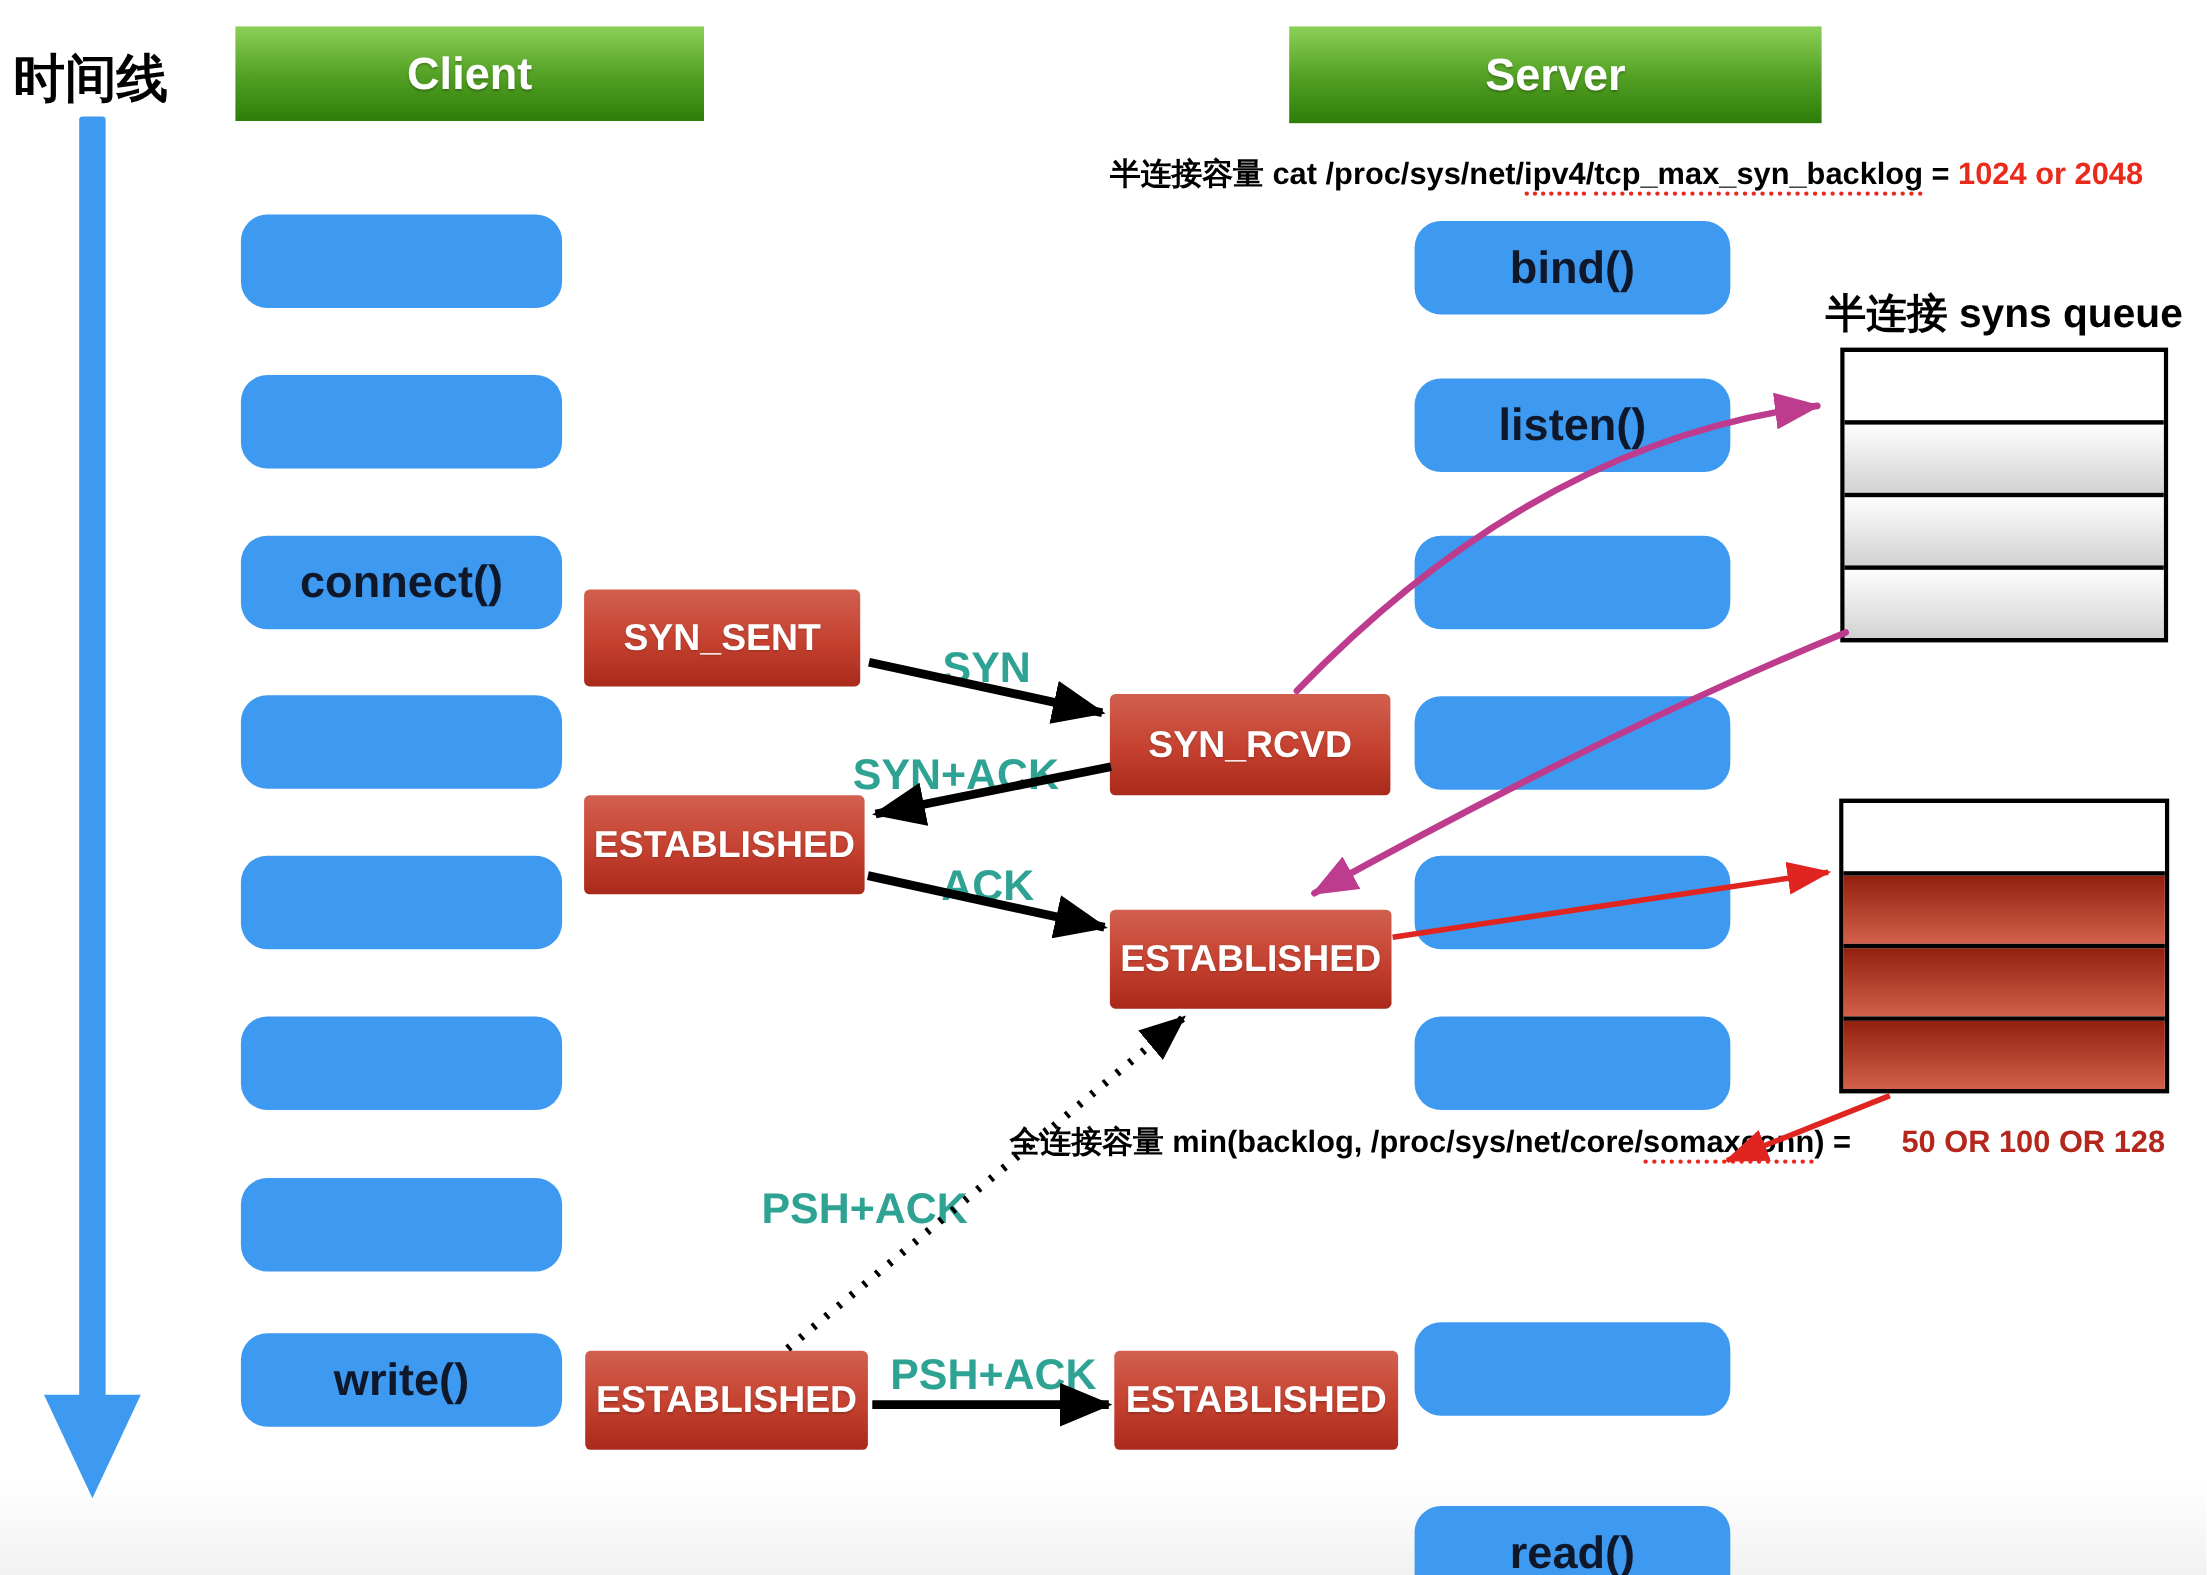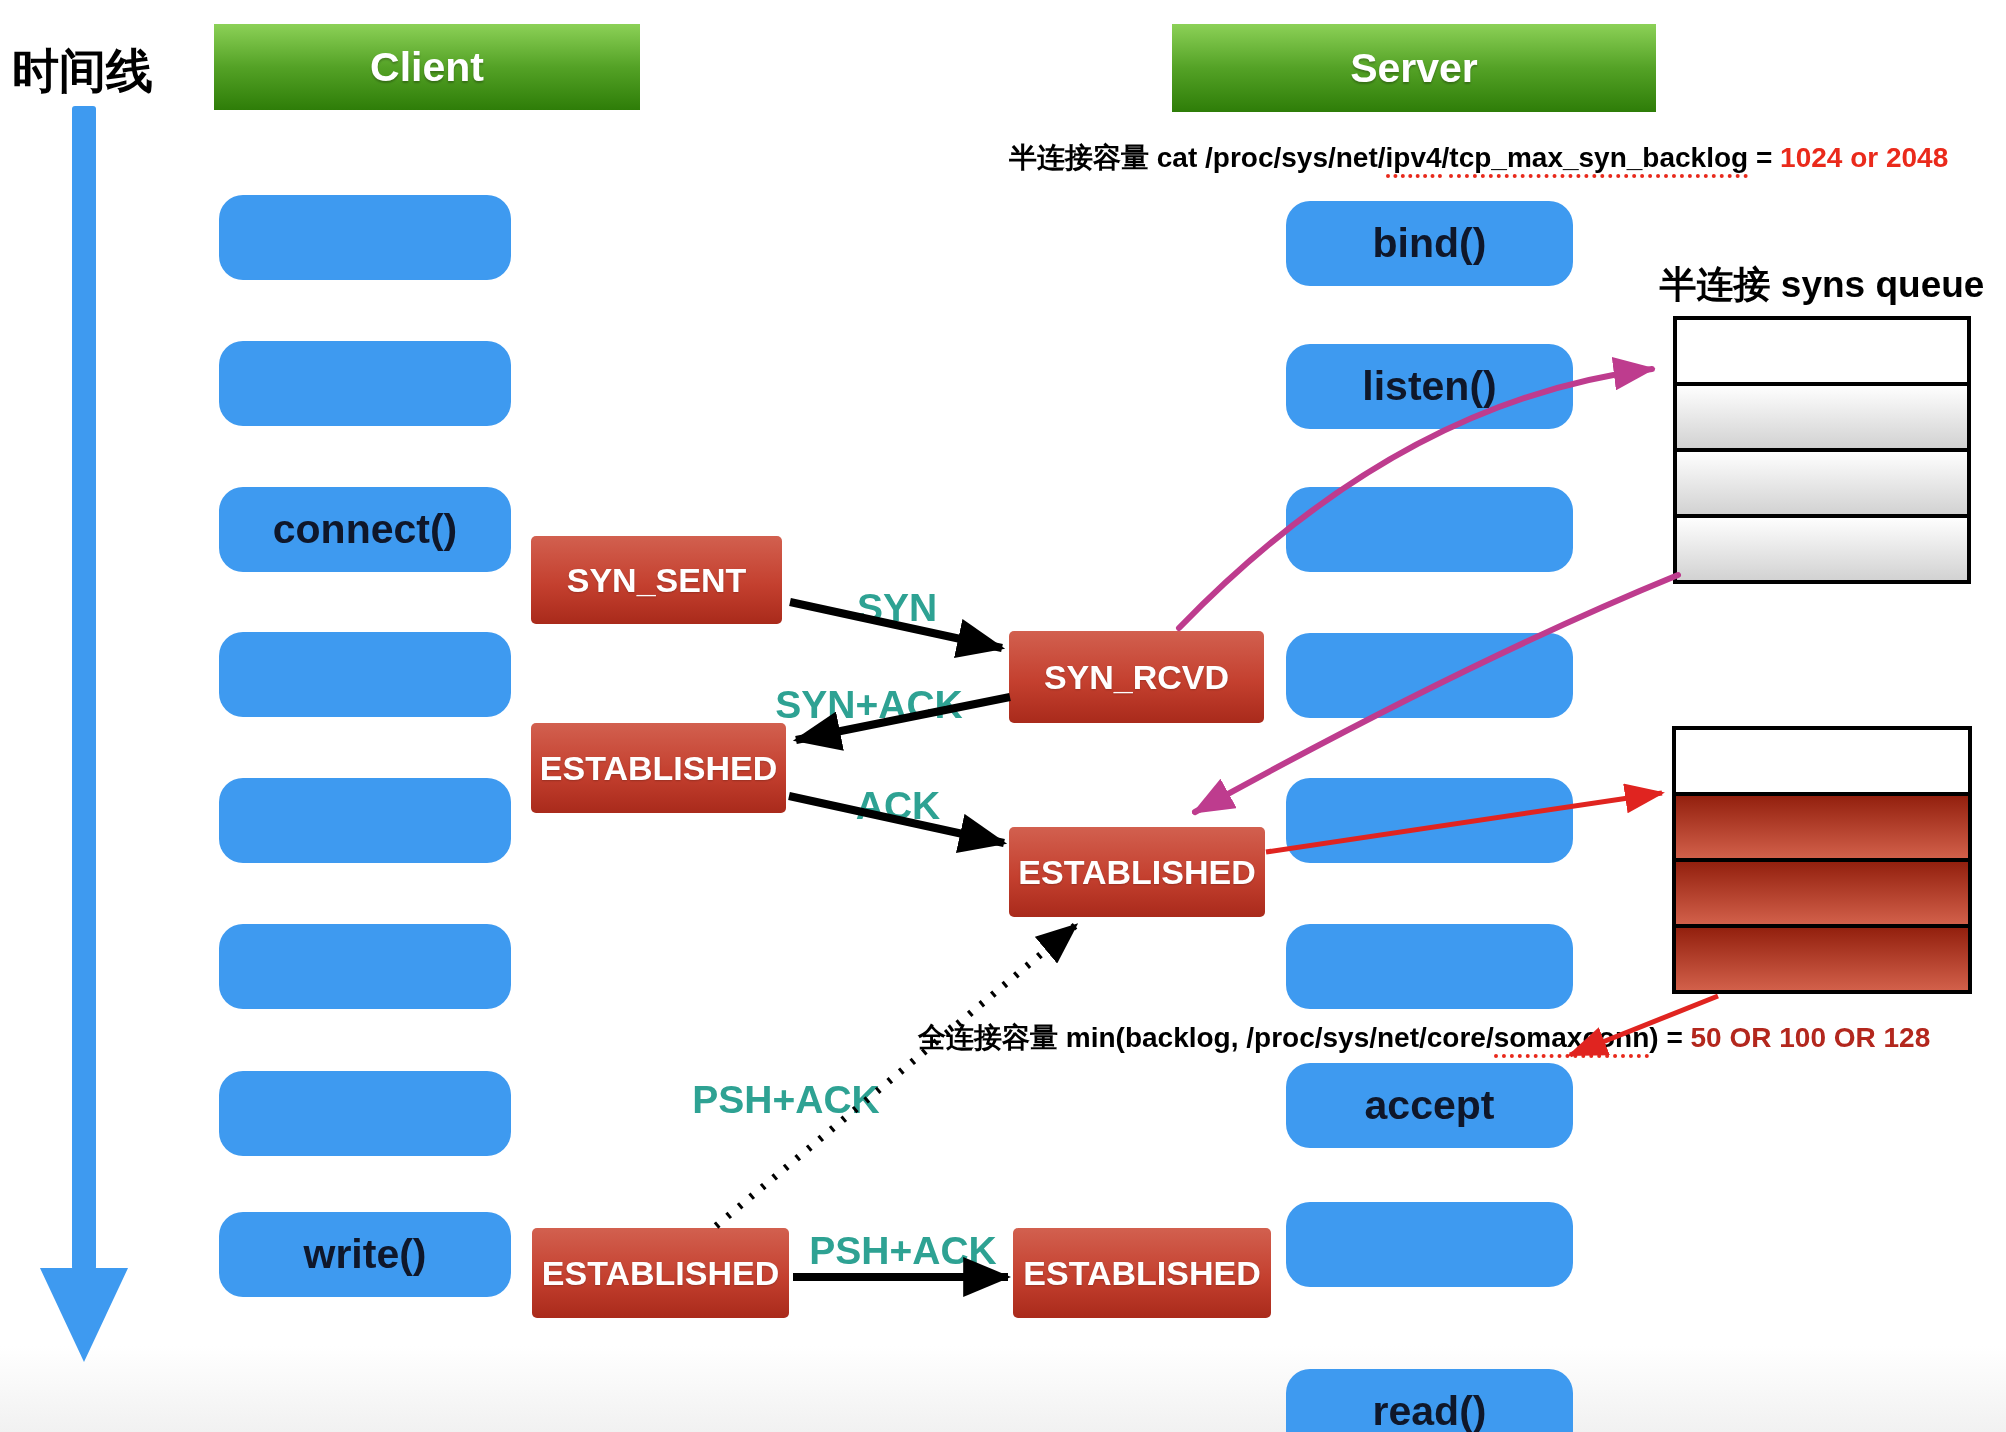--- a/index.html
+++ b/index.html
@@ -59,21 +59,21 @@
   .qrow{flex:1;}
   .qrow + .qrow{border-top:4px solid #000;}
   .qrow.white{background:#ffffff;}
   .qrow.gray{background:linear-gradient(180deg,#fefefe 0%,#d2d2d2 100%);}
   .qrow.red{background:linear-gradient(180deg,#93200e 0%,#d2604a 100%);}
 
   
   .note{font-size:28px;font-weight:bold;color:#000;white-space:nowrap;}
   .du{border-bottom:4px dotted #e8291b;padding-bottom:1px;}
   .val-bright{color:#ea2a1b;}
-  .val-dark{color:#b3271d;}
+  .val-dark{color:#b3271d;margin-left:38px;}
 
   svg.overlay{position:absolute;left:0;top:0;pointer-events:none;}
 </style>
 </head>
 <body>
 
 <div class="canvas">
 
   <div class="abs timeline-label">时间线</div>
 
@@ -88,21 +88,20 @@
   <div class="abs bbox" style="left:219px;top:924px;width:292px;height:85px"></div>
   <div class="abs bbox" style="left:219px;top:1071px;width:292px;height:85px"></div>
   <div class="abs bbox" style="left:219px;top:1212px;width:292px;height:85px">write()</div>
 
   <div class="abs bbox" style="left:1286px;top:201px;width:287px;height:85px">bind()</div>
   <div class="abs bbox" style="left:1286px;top:344px;width:287px;height:85px">listen()</div>
   <div class="abs bbox" style="left:1286px;top:487px;width:287px;height:85px"></div>
   <div class="abs bbox" style="left:1286px;top:633px;width:287px;height:85px"></div>
   <div class="abs bbox" style="left:1286px;top:778px;width:287px;height:85px"></div>
   <div class="abs bbox" style="left:1286px;top:924px;width:287px;height:85px"></div>
-  <div class="abs bbox" style="left:1286px;top:1063px;width:287px;height:85px">accept</div>
   <div class="abs bbox" style="left:1286px;top:1202px;width:287px;height:85px"></div>
   <div class="abs bbox" style="left:1286px;top:1369px;width:287px;height:85px">read()</div>
 
   <div class="abs sbox" style="left:531px;top:536px;width:251px;height:88px">SYN_SENT</div>
   <div class="abs sbox" style="left:531px;top:723px;width:255px;height:90px">ESTABLISHED</div>
   <div class="abs sbox" style="left:1009px;top:631px;width:255px;height:92px">SYN_RCVD</div>
   <div class="abs sbox" style="left:1009px;top:827px;width:256px;height:90px">ESTABLISHED</div>
   <div class="abs sbox" style="left:532px;top:1228px;width:257px;height:90px">ESTABLISHED</div>
   <div class="abs sbox" style="left:1013px;top:1228px;width:258px;height:90px">ESTABLISHED</div>
 

